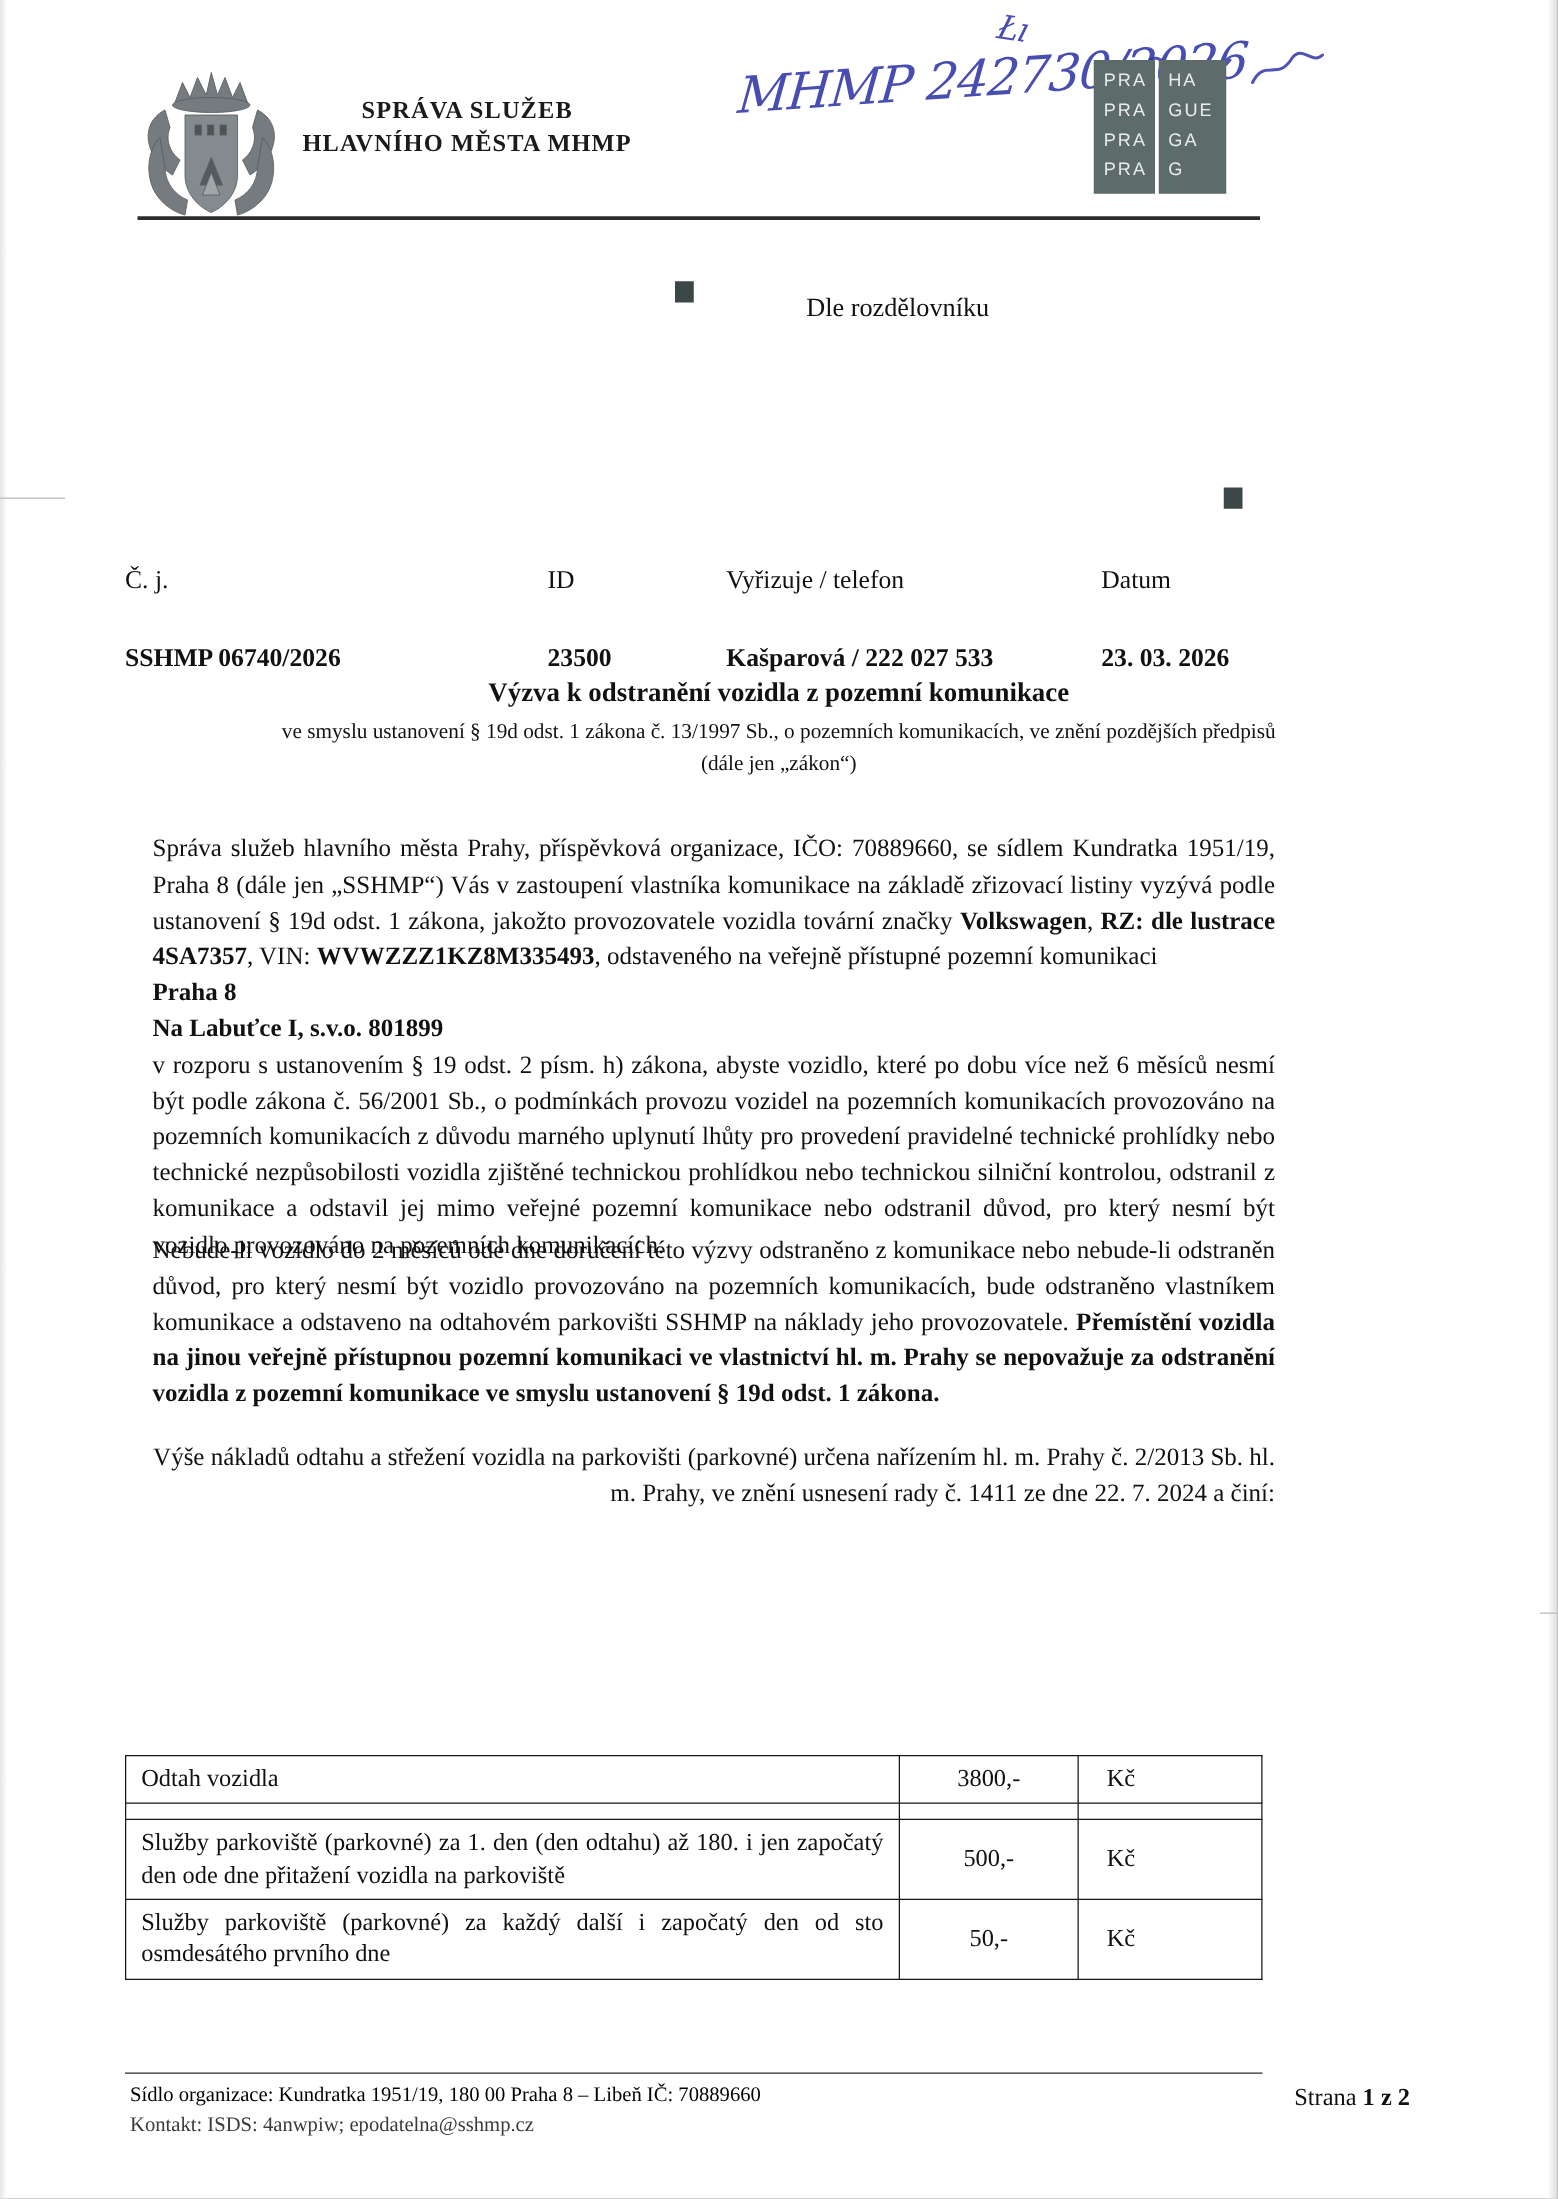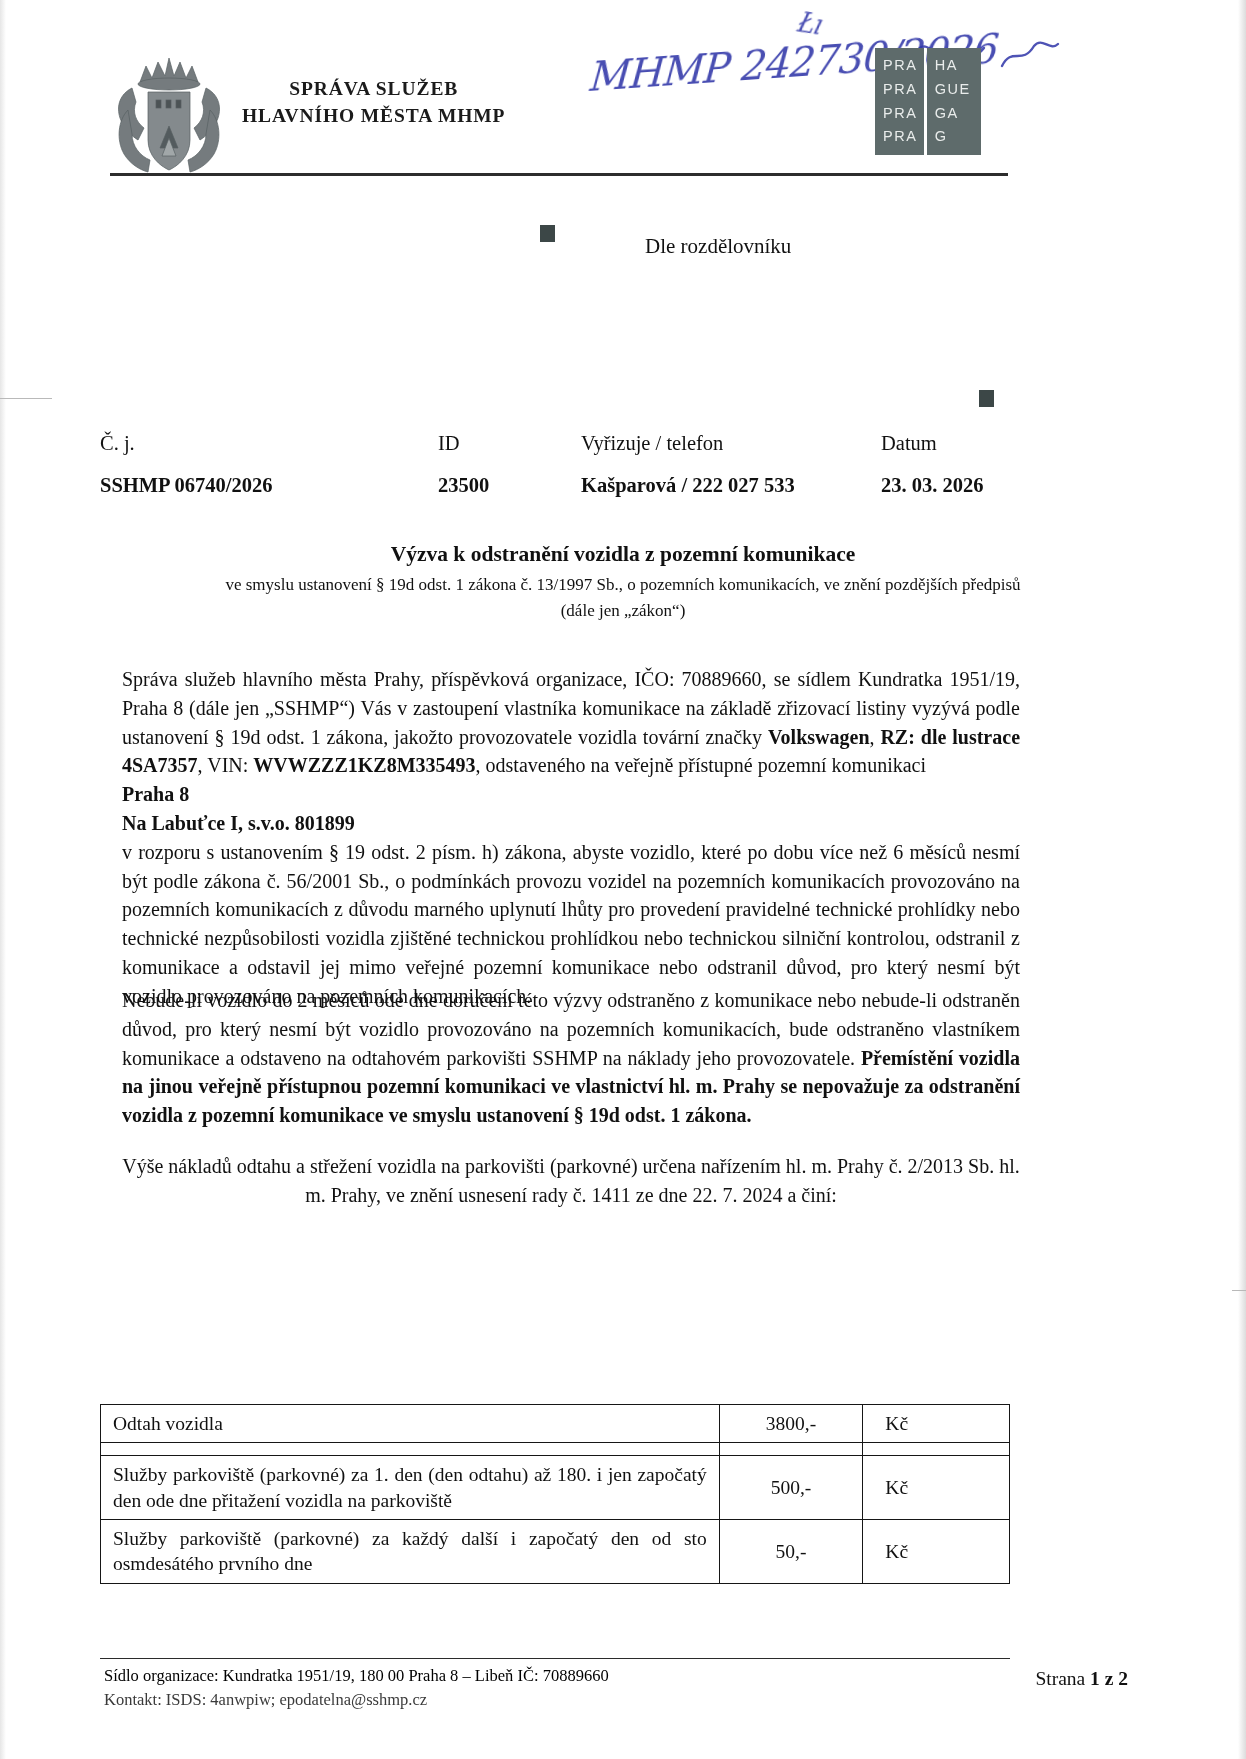--- a/index.html
+++ b/index.html
@@ -146,21 +146,21 @@
     position: absolute;
     left: 100px;
     top: 432px;
     width: 910px;
   }
   .refrow {
     display: flex;
     align-items: baseline;
   }
   .refrow .c1 { width: 338px; }
-  .refrow .c2 { width: 143px; }
+  .refrow .c2 { width: 143px; margin-top: 21px; }
   .refrow .c3 { width: 300px; }
   .refrow .c4 { width: 129px; }
   .refrow.labels {
     font-size: 20.5px;
     color: #111;
   }
   .refrow.values {
     font-size: 20.5px;
     font-weight: 700;
     margin-top: 19px;
@@ -360,21 +360,21 @@
     <p class="tight"><span>Správa služeb hlavního města Prahy, příspěvková organizace, IČO: 70889660, se sídlem Kundratka 1951/19, Praha 8 (dále jen „SSHMP“) Vás v zastoupení vlastníka komunikace na základě zřizovací listiny vyzývá podle ustanovení § 19d odst. 1 zákona, jakožto provozovatele vozidla tovární značky </span><b>Volkswagen</b><span>, </span><b>RZ: dle lustrace 4SA7357</b><span>, VIN: </span><b>WVWZZZ1KZ8M335493</b><span>, odstaveného na veřejně přístupné pozemní komunikaci</span></p>
     <p style="text-align:left;font-weight:700;">Praha 8</p>
     <p style="text-align:left;font-weight:700;">Na Labuťce I, s.v.o. 801899</p>
     <p class="tight">v rozporu s ustanovením § 19 odst. 2 písm. h) zákona, abyste vozidlo, které po dobu více než 6 měsíců nesmí být podle zákona č. 56/2001 Sb., o podmínkách provozu vozidel na pozemních komunikacích provozováno na pozemních komunikacích z důvodu marného uplynutí lhůty pro provedení pravidelné technické prohlídky nebo technické nezpůsobilosti vozidla zjištěné technickou prohlídkou nebo technickou silniční kontrolou, odstranil z komunikace a odstavil jej mimo veřejné pozemní komunikace nebo odstranil důvod, pro který nesmí být vozidlo provozováno na pozemních komunikacích.</p>
   </div>
 
   <div class="body-block b2">
     <p class="tight"><span>Nebude-li vozidlo do 2 měsíců ode dne doručení této výzvy odstraněno z komunikace nebo nebude-li odstraněn důvod, pro který nesmí být vozidlo provozováno na pozemních komunikacích, bude odstraněno vlastníkem komunikace a odstaveno na odtahovém parkovišti SSHMP na náklady jeho provozovatele. </span><b>Přemístění vozidla na jinou veřejně přístupnou pozemní komunikaci ve vlastnictví hl. m. Prahy se nepovažuje za odstranění vozidla z pozemní komunikace ve smyslu ustanovení § 19d odst. 1 zákona.</b></p>
   </div>
 
-  <div class="body-block b3" style="text-align:center;font-family:Liberation Serif, serif;">
+  <div class="body-block b3" style="text-align:right;font-family:Liberation Serif, serif;">
     <p class="tight">Výše nákladů odtahu a střežení vozidla na parkovišti (parkovné) určena nařízením hl. m. Prahy č. 2/2013 Sb. hl. m. Prahy,  ve znění usnesení rady č. 1411 ze dne 22. 7. 2024 a činí:</p>
   </div>
 
   <table class="fee-table">
     <tbody>
       <tr>
         <td class="desc">Odtah vozidla</td>
         <td class="amount">3800,-</td>
         <td class="unit">Kč</td>
       </tr>

